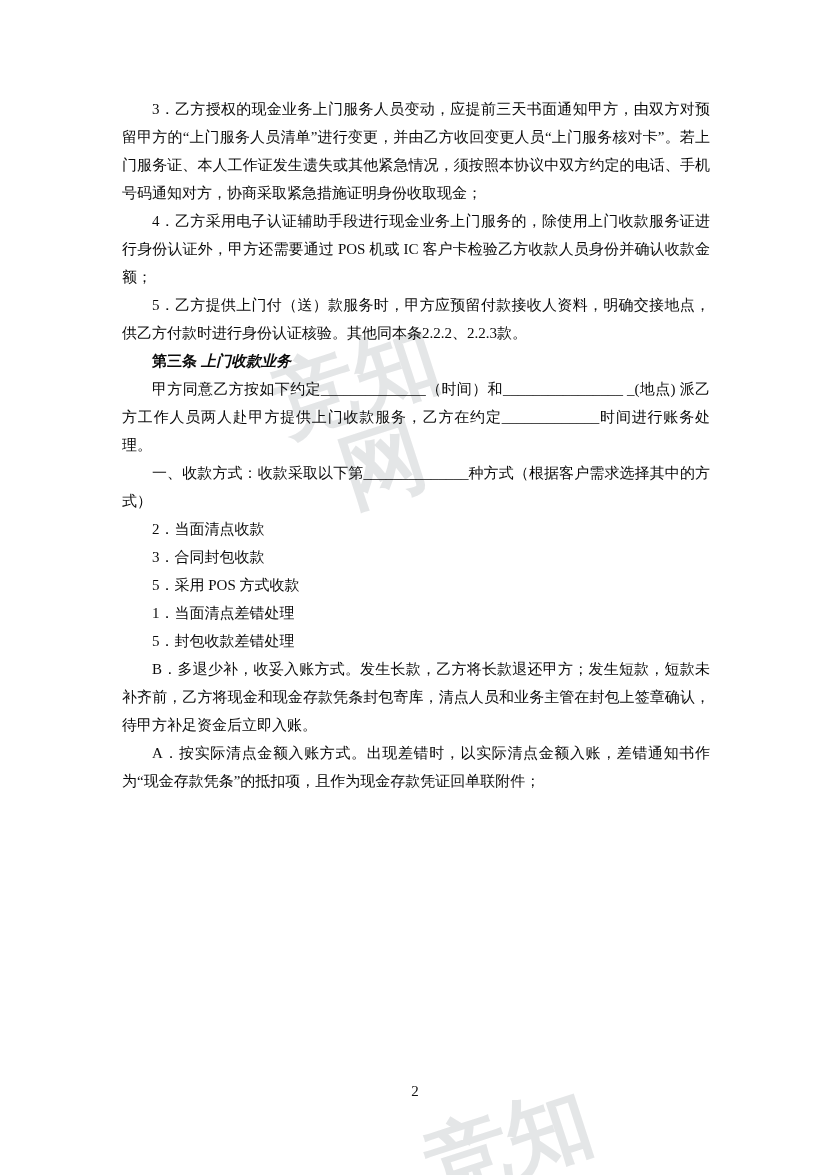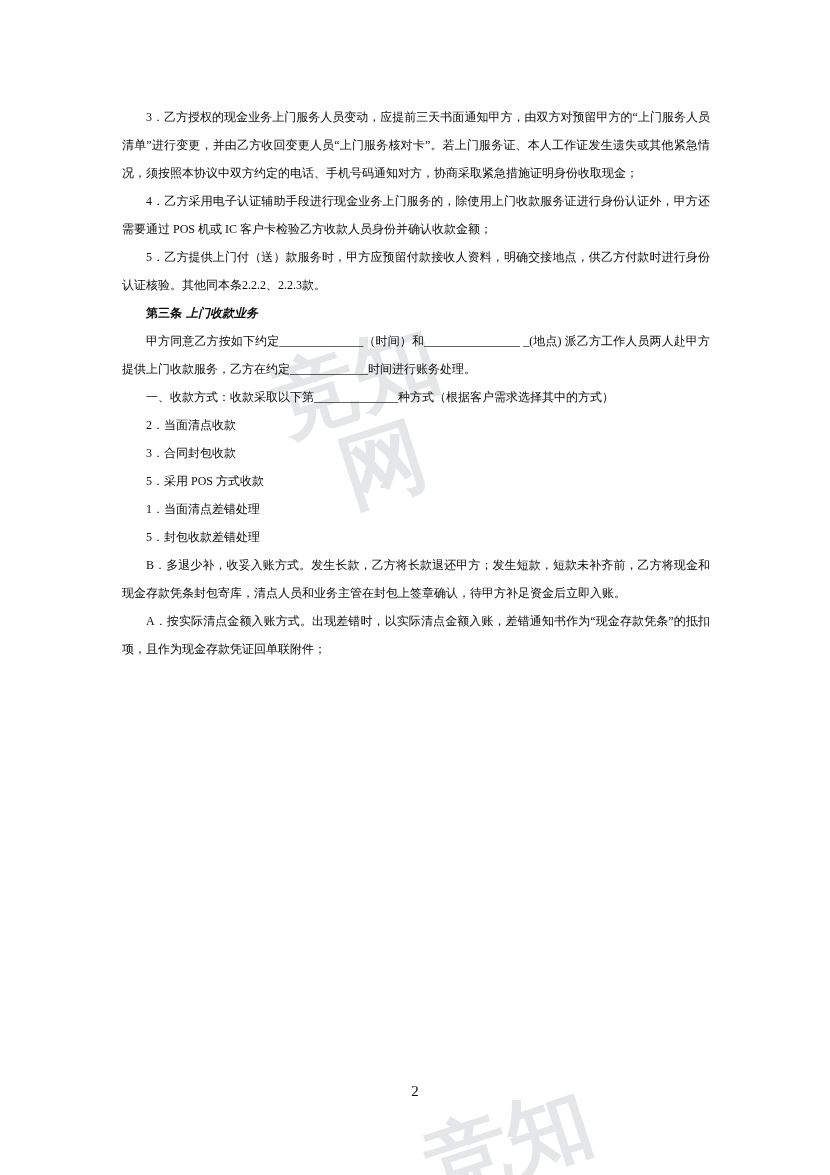--- a/index.html
+++ b/index.html
@@ -13,23 +13,23 @@
     color: #0a0a0a;
   }
   .page {
     position: absolute;
     inset: 0;
     background: #ffffff;
   }
   .content {
     position: absolute;
     left: 122px;
-    top: 103px;
+    top: 95px;
     width: 588px;
-    font-size: 12px;
+    font-size: 15px;
     line-height: 28px;
     text-align: justify;
     word-break: break-all;
   }
   .content p {
     margin: 0;
     text-indent: 2em;
   }
   p.heading { font-weight: bold; }
   .heading .clause-title { margin-left: 4px; font-style: italic; }

